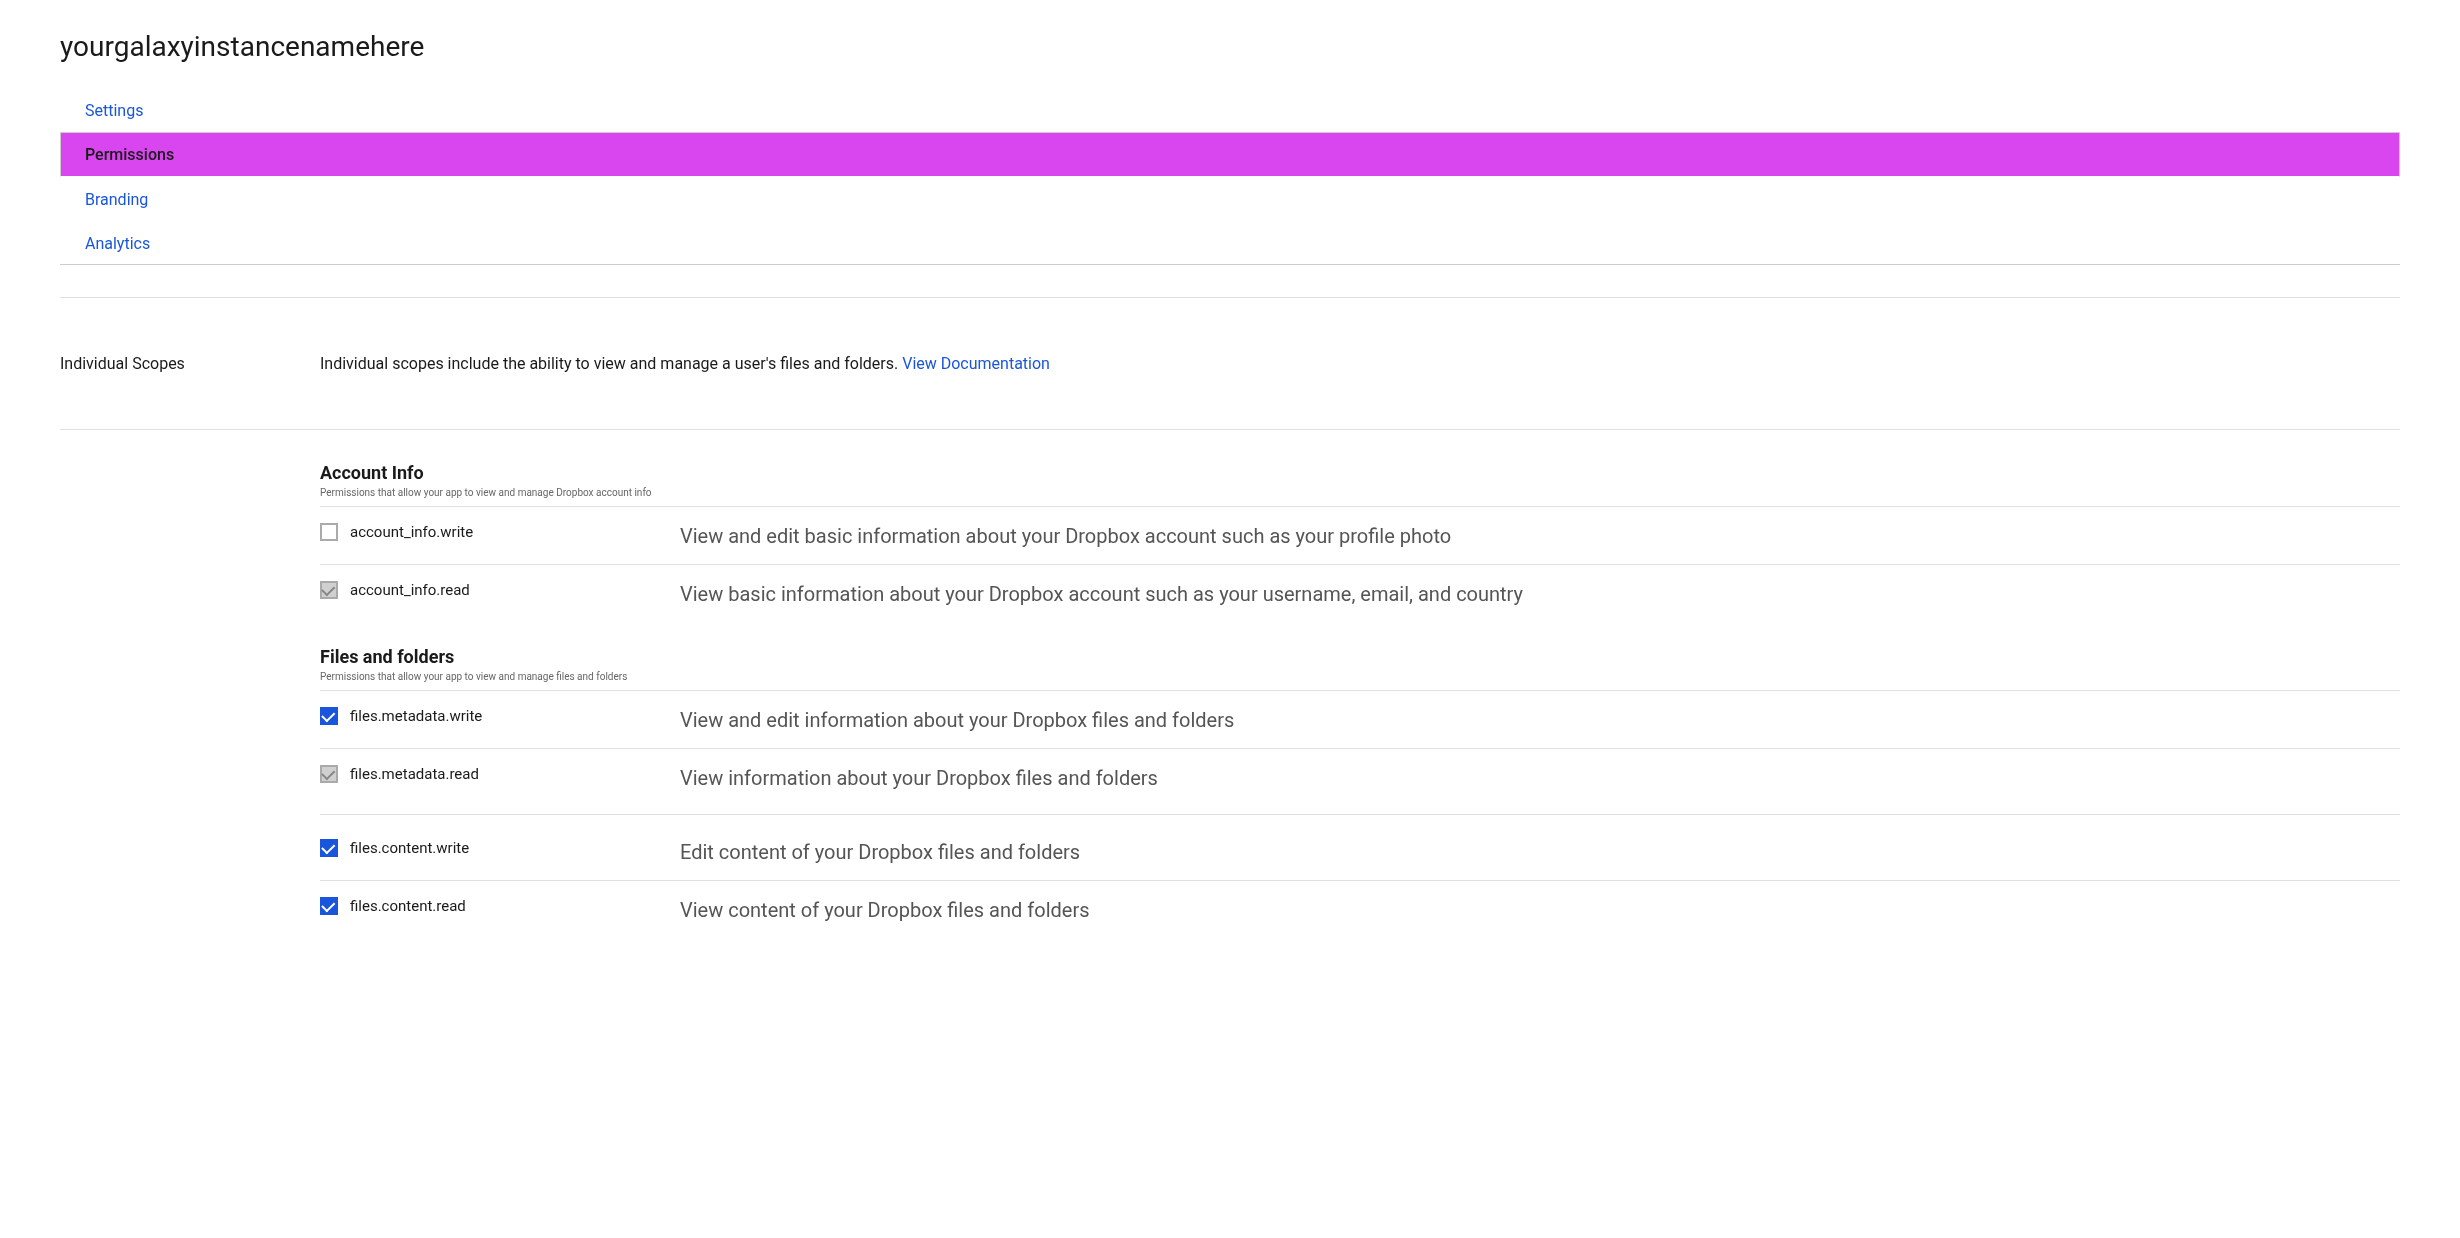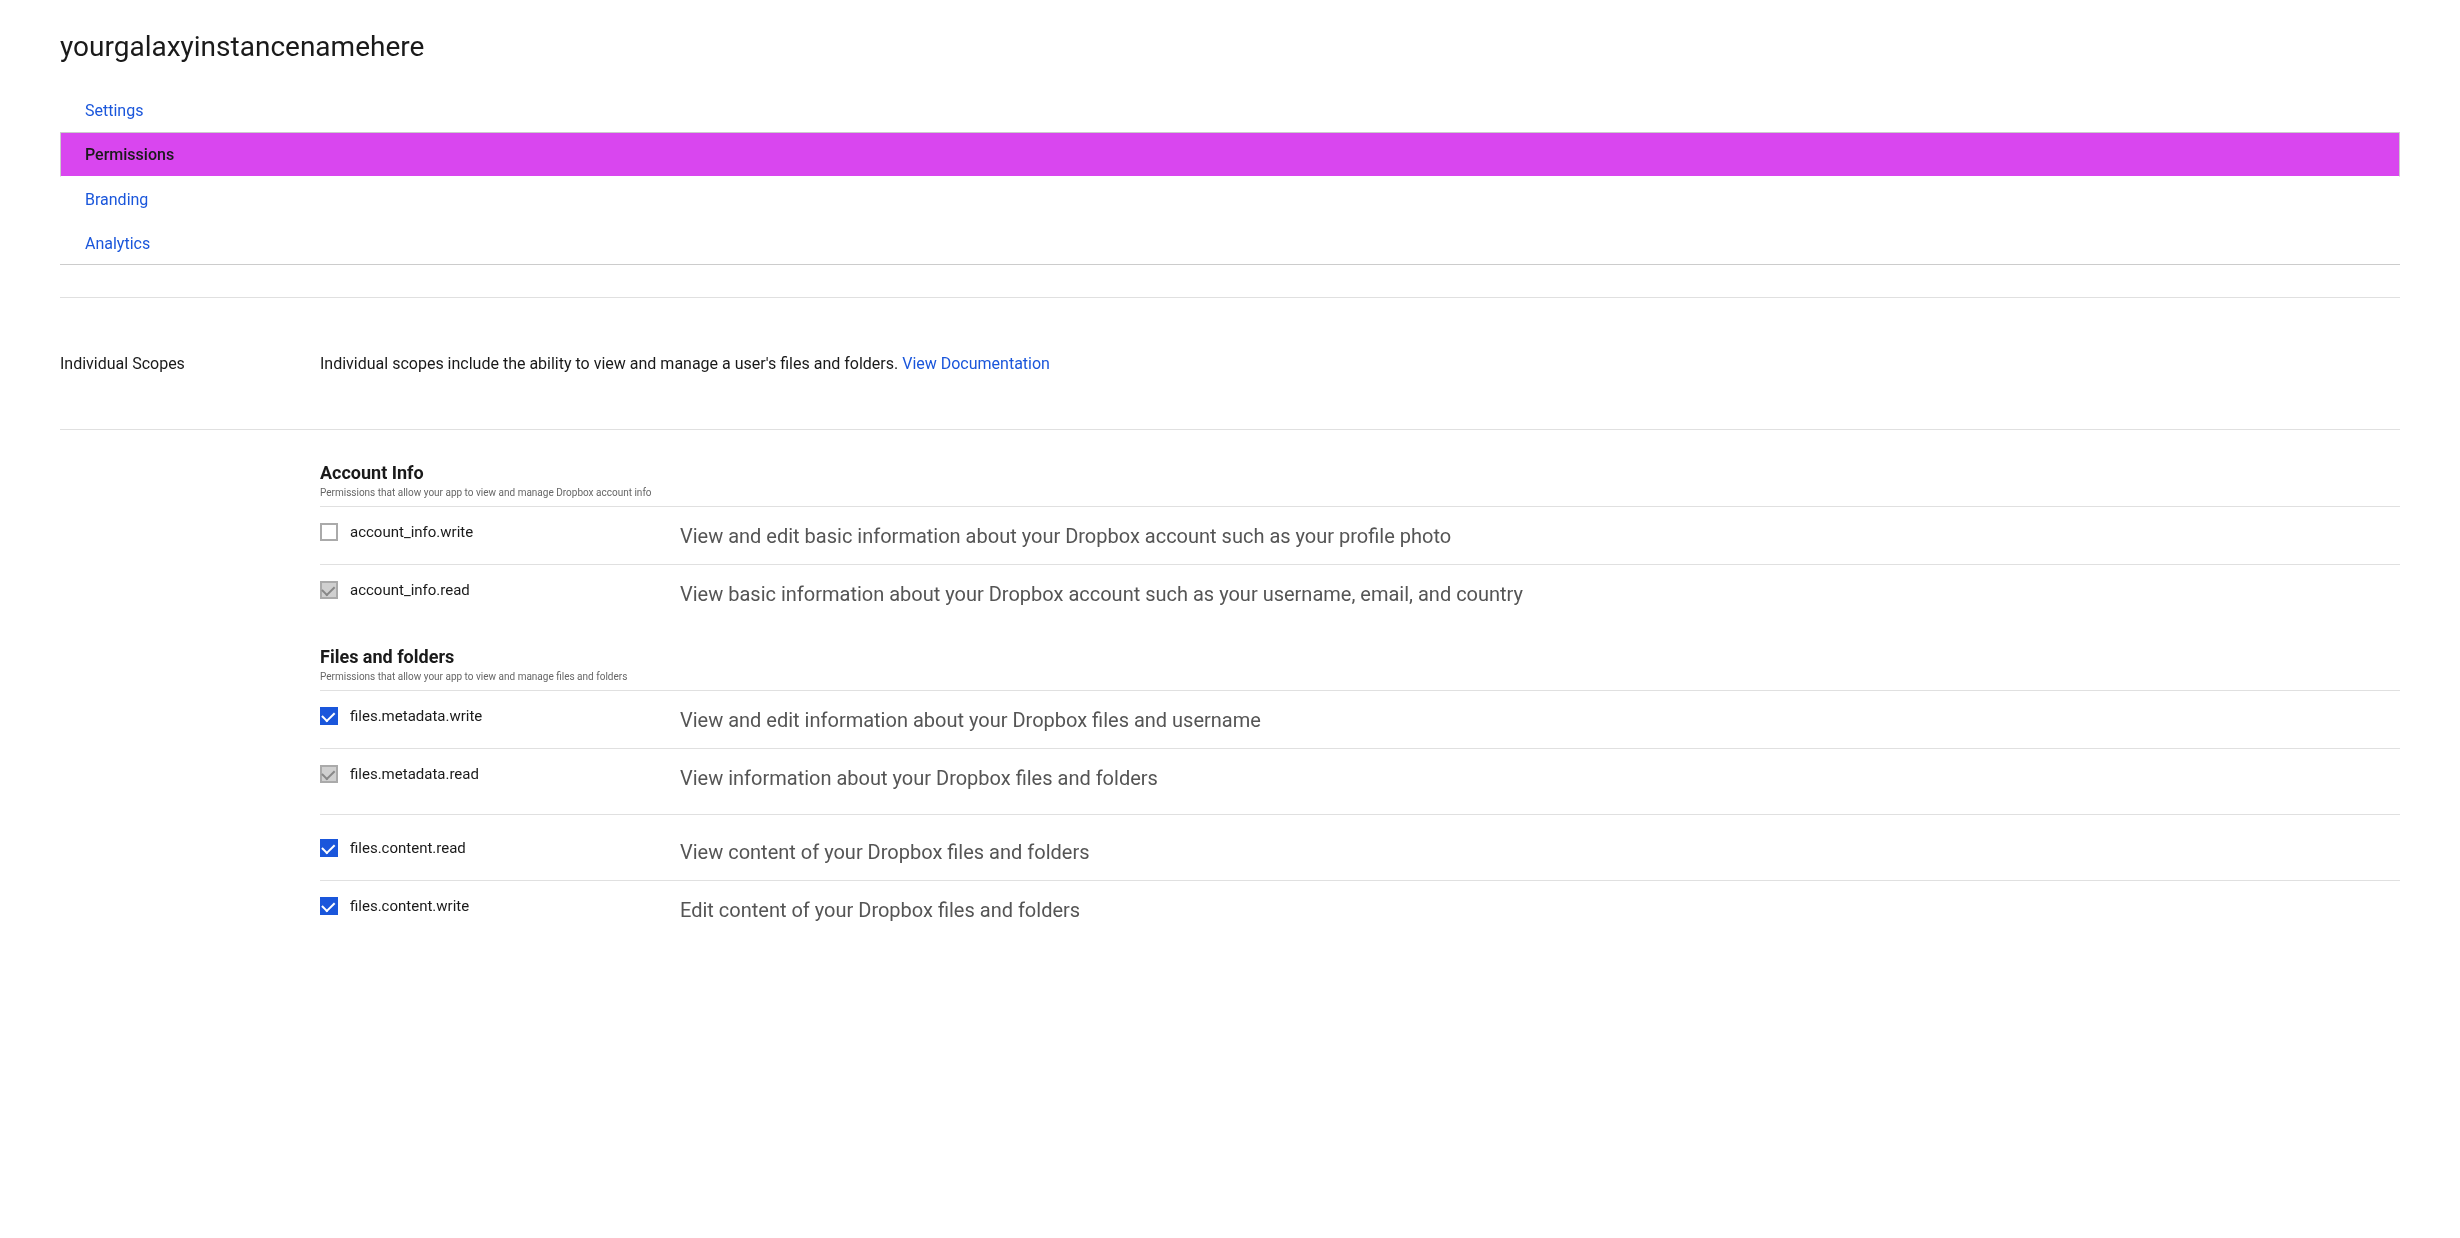--- a/index.html
+++ b/index.html
@@ -234,44 +234,44 @@
     <div class="permission-group-header">
       <div class="permission-group-title">Files and folders</div>
       <div class="permission-group-desc">Permissions that allow your app to view and manage files and folders</div>
     </div>
 
     <div class="permission-item">
       <div class="permission-left">
         <div class="checkbox checked"></div>
         <span class="permission-name">files.metadata.write</span>
       </div>
-      <div class="permission-right">View and edit information about your Dropbox files and username</div>
+      <div class="permission-right">View and edit information about your Dropbox files and folders</div>
     </div>
 
     <div class="permission-item">
       <div class="permission-left">
         <div class="checkbox disabled"></div>
         <span class="permission-name">files.metadata.read</span>
       </div>
       <div class="permission-right">View information about your Dropbox files and folders</div>
     </div>
   </div>
 
   <div class="permission-group" style="margin-top: 0; border-top: 1px solid #e0e0e0; padding-top: 8px;">
 
     <div class="permission-item">
       <div class="permission-left">
         <div class="checkbox checked"></div>
+        <span class="permission-name">files.content.write</span>
+      </div>
+      <div class="permission-right">Edit content of your Dropbox files and folders</div>
+    </div>
+
+    <div class="permission-item">
+      <div class="permission-left">
+        <div class="checkbox checked"></div>
         <span class="permission-name">files.content.read</span>
       </div>
       <div class="permission-right">View content of your Dropbox files and folders</div>
     </div>
-
-    <div class="permission-item">
-      <div class="permission-left">
-        <div class="checkbox checked"></div>
-        <span class="permission-name">files.content.write</span>
-      </div>
-      <div class="permission-right">Edit content of your Dropbox files and folders</div>
-    </div>
   </div>
 
 </div>
 
 </body></html>

